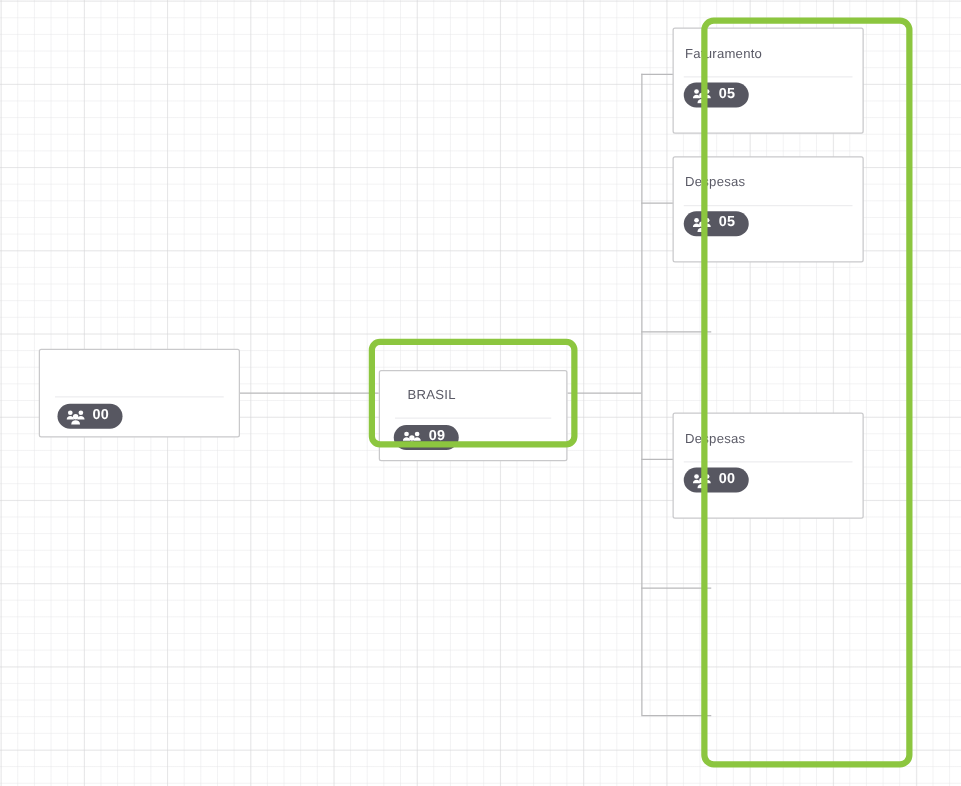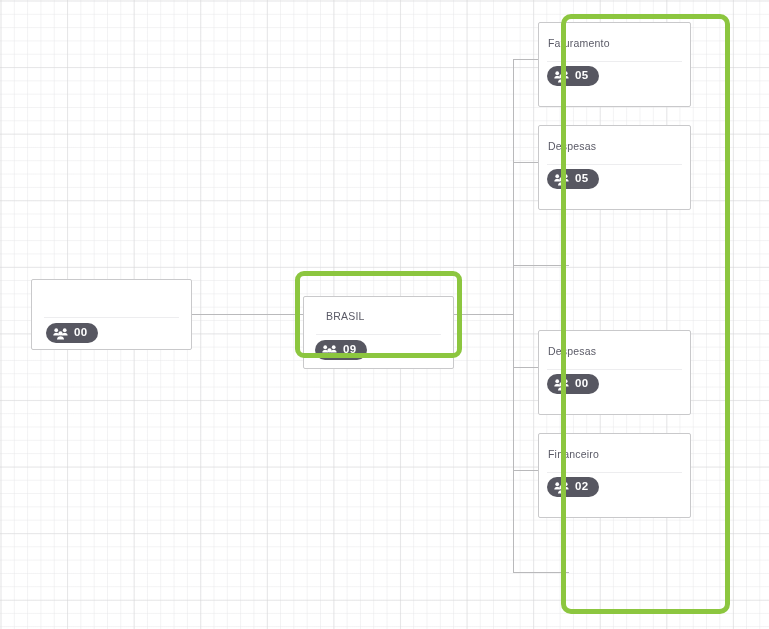--- a/index.html
+++ b/index.html
@@ -233,32 +233,17 @@
         <path d="M0.4 11.2c0-2.3 1.8-3.6 3.9-3.6s3.9 1.3 3.9 3.6z" fill="#ffffff"></path>
         <circle cx="15.6" cy="4.1" r="2.5" fill="#ffffff"></circle>
         <path d="M11.7 11.2c0-2.3 1.8-3.6 3.9-3.6s3.9 1.3 3.9 3.6z" fill="#ffffff"></path>
         <circle cx="10" cy="8.4" r="2.9" fill="#ffffff"></circle>
         <path d="M5.3 16.6c0-2.8 2.1-4.4 4.7-4.4s4.7 1.6 4.7 4.4z" fill="#ffffff"></path>
       </svg>
       <span class="count">00</span>
     </div>
   </div>
 
-  <div class="dept-node" style="top:433px;">
-    <div class="node-title">Financeiro</div>
-    <div class="node-divider"></div>
-    <div class="badge">
-      <svg class="people-icon" viewBox="0 0 20 17" xmlns="http://www.w3.org/2000/svg">
-        <circle cx="4.3" cy="4.1" r="2.5" fill="#ffffff"></circle>
-        <path d="M0.4 11.2c0-2.3 1.8-3.6 3.9-3.6s3.9 1.3 3.9 3.6z" fill="#ffffff"></path>
-        <circle cx="15.6" cy="4.1" r="2.5" fill="#ffffff"></circle>
-        <path d="M11.7 11.2c0-2.3 1.8-3.6 3.9-3.6s3.9 1.3 3.9 3.6z" fill="#ffffff"></path>
-        <circle cx="10" cy="8.4" r="2.9" fill="#ffffff"></circle>
-        <path d="M5.3 16.6c0-2.8 2.1-4.4 4.7-4.4s4.7 1.6 4.7 4.4z" fill="#ffffff"></path>
-      </svg>
-      <span class="count">02</span>
-    </div>
-  </div>
 
 
   <div class="selected-halo" id="halo-departments"></div>
 
 </div>
 
 </body></html>

